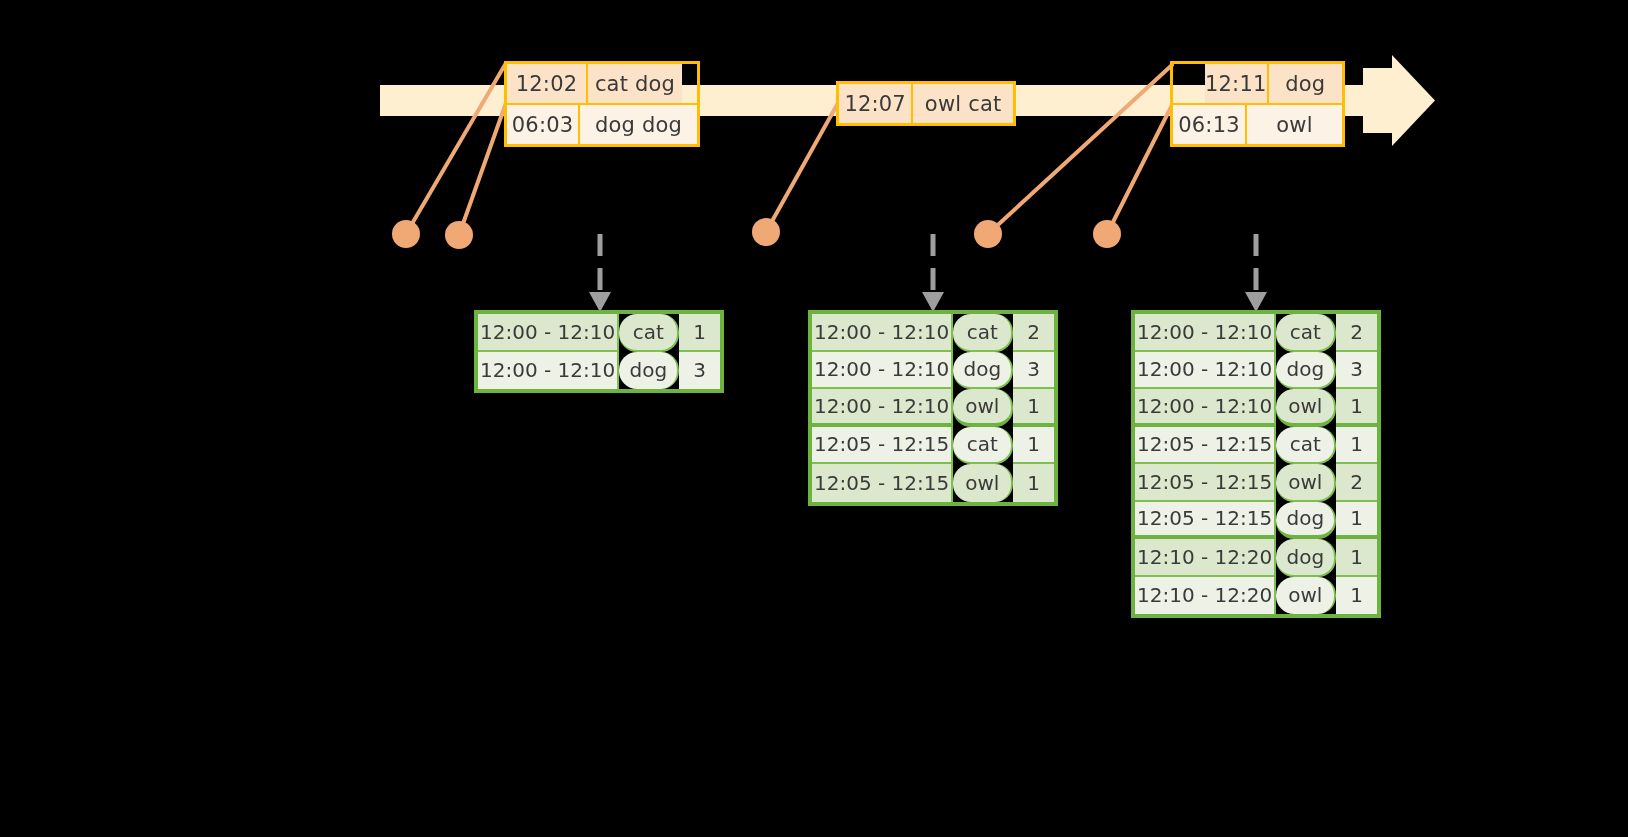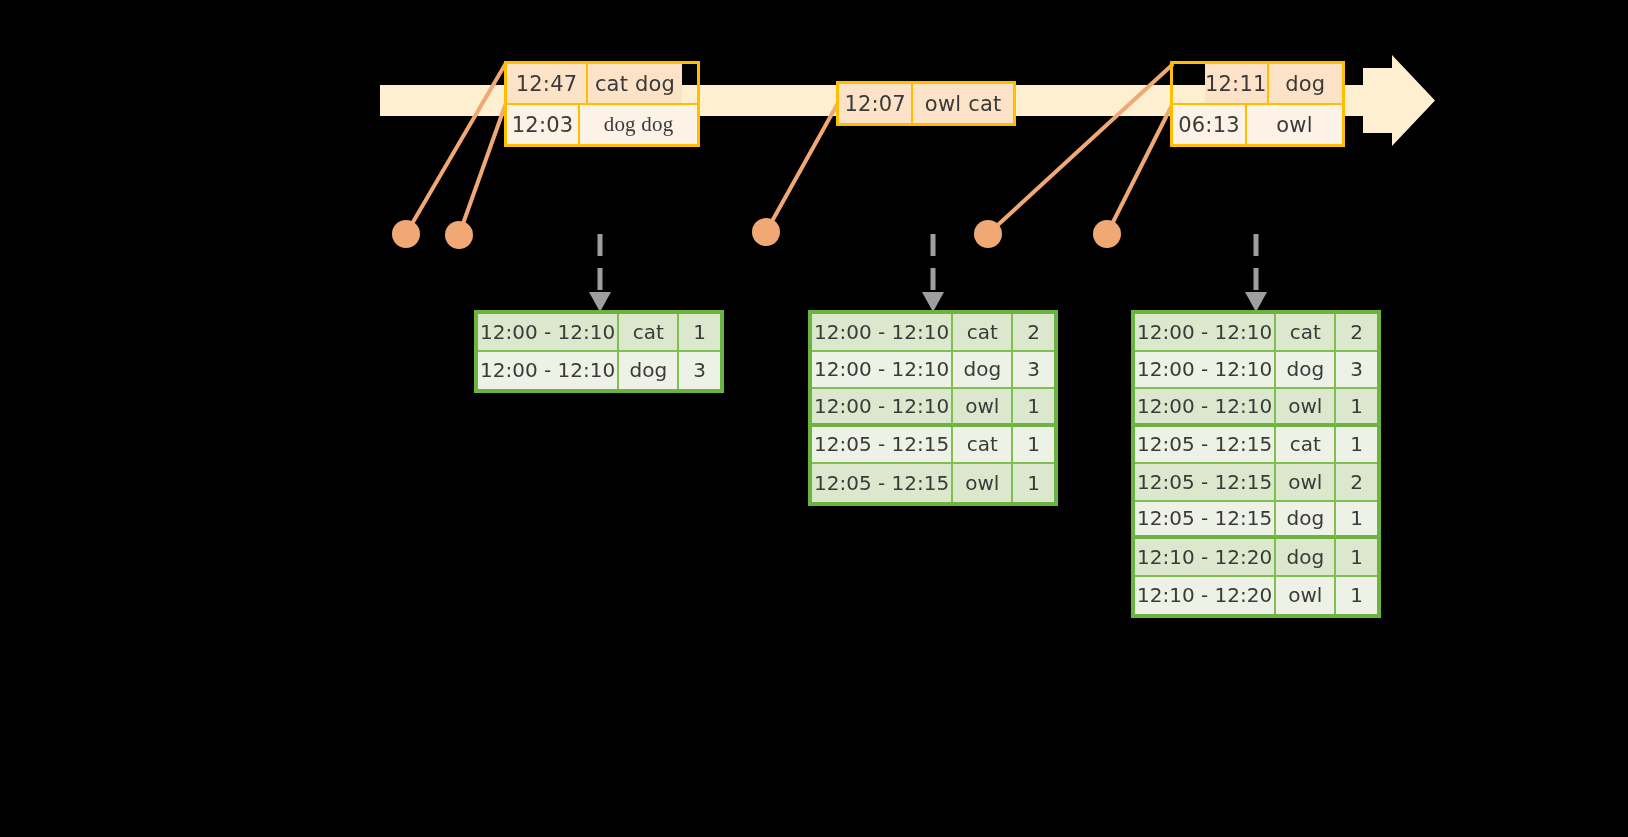--- a/index.html
+++ b/index.html
@@ -82,21 +82,21 @@
     color: #3a3a3a;
     box-sizing: border-box;
     border-right: 2px solid #7FBF4F;
     border-bottom: 2px solid #7FBF4F;
   }
   .agg-cell:last-child { border-right: none; }
   .agg-row:last-child .agg-cell { border-bottom: none; }
   .agg-row.shade-a .agg-cell { background: #DCE8CD; }
   .agg-row.shade-b .agg-cell { background: #EDF1E6; }
   .agg-cell.window { width: 146px; }
-  .agg-cell.key    { width: 62px; }
+  .agg-cell.key    { width: 62px; border-radius: 18px; }
   .agg-cell.count  { width: 42px; }
 
   
   .agg-row.group-end .agg-cell { border-bottom: 4px solid #6DB33F; }
 </style>
 </head>
 <body>
 
 <div id="stage">
 
@@ -135,26 +135,26 @@
       </g>
       <g>
         <line x1="1256" y1="234" x2="1256" y2="292" stroke-dasharray="22 12"></line>
         <polygon points="1245,292 1267,292 1256,312" fill="#9E9E9E" stroke="none"></polygon>
       </g>
     </g>
   </svg>
 
   <div class="event-box" style="left:504px; top:61px; width:196px;">
     <div class="event-row row-a">
-      <div class="event-cell time" style="width:81px;">12:47</div>
+      <div class="event-cell time" style="width:81px;">12:02</div>
       <div class="event-cell payload" style="width:94px;">cat dog</div>
     </div>
     <div class="event-row row-b">
-      <div class="event-cell time" style="width:81px;">12:03</div>
-      <div class="event-cell payload" style="width:130px;font-family:Liberation Serif, serif;">dog dog</div>
+      <div class="event-cell time" style="width:81px;">06:03</div>
+      <div class="event-cell payload" style="width:130px;">dog dog</div>
     </div>
   </div>
 
   <div class="event-box" style="left:836px; top:81px; width:180px;">
     <div class="event-row row-a">
       <div class="event-cell time" style="width:81px;">12:07</div>
       <div class="event-cell payload" style="width:109px;">owl cat</div>
     </div>
   </div>
 

